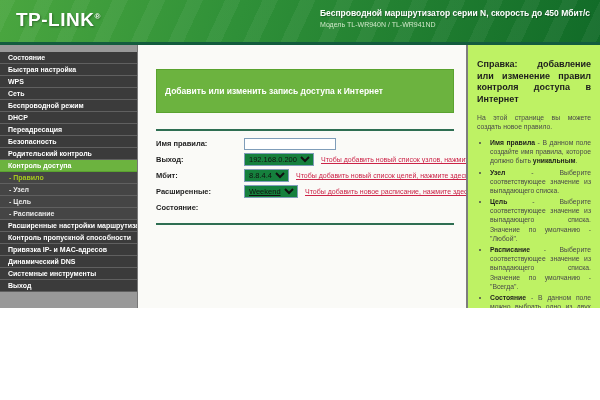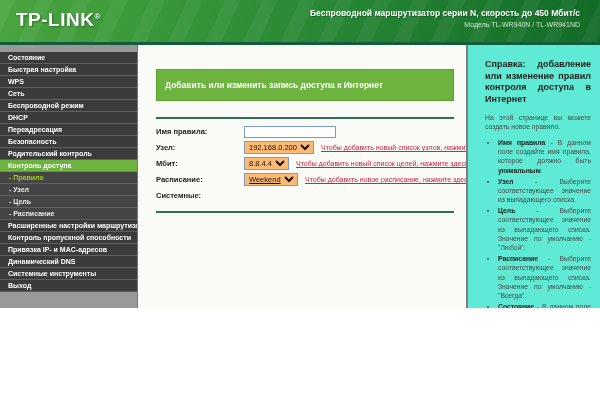--- a/index.html
+++ b/index.html
@@ -9,64 +9,64 @@
 
   
   .header { height:45px; flex:0 0 45px; position:relative;
     background:linear-gradient(105deg,#4aa63f 0%,#2f9038 40%,#116b28 100%);
     border-bottom:3px solid #135c3e; }
   .header .sheen { position:absolute; inset:0;
     background:repeating-linear-gradient(115deg,rgba(255,255,255,.05) 0 14px,rgba(255,255,255,0) 14px 34px); }
   .logo { position:absolute; left:16px; top:9px; color:#fff; font-weight:bold;
     font-size:19px; letter-spacing:.5px; text-shadow:1px 1px 2px rgba(0,0,0,.35); }
   .logo sup { font-size:8px; }
-  .head-right { position:absolute; right:20px; top:8px; text-align:right; }
+  .head-right { position:absolute; right:10px; top:8px; }
   .tagline { color:#fff; font-weight:bold; font-size:8.5px; text-shadow:1px 1px 1px rgba(0,0,0,.3); }
   .model { color:#cde6c6; font-size:7px; margin-top:3px; }
 
   
   .body { flex:1; display:flex; min-height:0; }
 
   
   .sidebar { width:138px; flex:0 0 138px; background:#999; padding-top:7px;
     border-right:1px solid #777; display:flex; flex-direction:column; }
   .side-item { background:#3b3b3b; color:#fff; font-size:7px; font-weight:bold;
     line-height:8px; padding:1.5px 2px 1.5px 8px; border-bottom:1px solid #606060;
     white-space:nowrap; overflow:hidden; cursor:pointer; }
   .side-item.active { background:#6cb33f; border-bottom-color:#5aa32f; }
   .side-item.sub, .side-item.sub-active { background:#454545; padding-left:9px; color:#e8e8e8; }
   .side-item.sub-active { color:#a4c81e; }
 
   
   .main { flex:1; background:#fafaf7; padding:24px 12px 0 18px; min-width:0; }
   .title-bar { background:#6cb33f; border:1px solid #5aa32f; color:#fff;
-    font-weight:bold; font-size:8.5px; padding:10px 8px; }
+    font-weight:bold; font-size:8.5px; padding:16px 8px; }
   .rule { border-top:2px solid #2e6e52; }
   .rule.top { margin:16px 0 6px 0; }
   .rule.bottom { margin:9px 0 7px 0; }
   .form .row { display:flex; align-items:center; margin-bottom:3px; min-height:13px; }
   .form label { width:88px; flex:0 0 88px; text-align:left; padding-right:7px;
     font-size:7.5px; font-weight:bold; color:#222; }
   .form input.text { width:92px; height:12px; border:1px solid #7f9db9;
     font-size:7.5px; padding:0 2px; background:#fff; }
-  .form select { height:13px; font-size:7.5px; border:1px solid #7f9db9; background:#fdba74; color:#111; }
+  .form select { height:13px; font-size:7.5px; border:1px solid #7f9db9; background:#15803d; color:#111; }
   .form .row:nth-child(2) select { width:88px; }
   .form .row:nth-child(3) select { width:88px; }
   .form .row:nth-child(4) select { width:70px;text-decoration:underline; }
   .form .row:nth-child(5) select { width:76px; }
   .form a.link { color:#cc2347; font-size:7px; margin-left:7px;
     text-decoration:underline; white-space:nowrap; cursor:pointer; }
   .buttons { text-align:center; margin-top:4px; }
   .buttons button { font-size:7.5px; color:#222;
     background:linear-gradient(#fbfbfb,#dedede); border:1px solid #9b9b9b;
     padding:2.5px 11px; margin:0 5px; cursor:pointer; border-radius:1px; }
 
   
-  .help { width:134px; flex:0 0 134px; background:#5eead4; border-left:2px solid #7d7d7d;
-    padding:14px 9px 0 17px; overflow:hidden; color:#4a4a4a; }
+  .help { width:134px; flex:0 0 134px; background:#bef264; border-left:2px solid #7d7d7d;
+    padding:14px 9px 0 9px; overflow:hidden; color:#4a4a4a; }
   .help-title { font-size:9px; font-weight:bold; color:#1d1d1d; line-height:1.3;
     text-align:justify; margin-bottom:7px; }
   .help p { font-size:6.8px; line-height:1.35; text-align:justify; margin-bottom:7px; }
   .help ul { list-style:disc; padding-left:13px; margin-bottom:7px; }
   .help li { font-size:6.8px; line-height:1.35; text-align:justify; margin-bottom:2px; }
   .help .term, .help b { color:#1d1d1d; font-weight:bold; }
 </style>
 </head>
 <body>
 
@@ -106,36 +106,36 @@
 
     <div class="main">
       <div class="title-bar">Добавить или изменить запись доступа к Интернет</div>
       <div class="rule top"></div>
       <div class="form" id="form">
           <div class="row">
             <label>Имя правила:</label>
             <input class="text" style="">
           </div>
           <div class="row">
-            <label>Узел:</label>
+            <label>Выход:</label>
             <select><option>192.168.0.200</option></select>
             <a class="link" href="#">Чтобы добавить новый список узлов, нажмите здесь.</a>
           </div>
           <div class="row">
             <label>Мбит:</label>
             <select><option>8.8.4.4</option></select>
             <a class="link" href="#">Чтобы добавить новый список целей, нажмите здесь.</a>
           </div>
           <div class="row">
-            <label>Расписание:</label>
+            <label>Расширенные:</label>
             <select><option>Weekend</option></select>
             <a class="link" href="#">Чтобы добавить новое расписание, нажмите здесь.</a>
           </div>
           <div class="row">
-            <label>Системные:</label>
+            <label>Состояние:</label>
           </div>
         </div>
       <div class="rule bottom"></div>
     </div>
 
     <div class="help">
       <div class="help-title">Справка: добавление или изменение правил контроля доступа в Интернет</div>
       <p>На этой странице вы можете создать новое правило.</p>
       <ul id="help-bullets">
           <li><span class="term">Имя правила</span> - В данном поле создайте имя правила, которое должно быть <b>уникальным</b>.</li>

